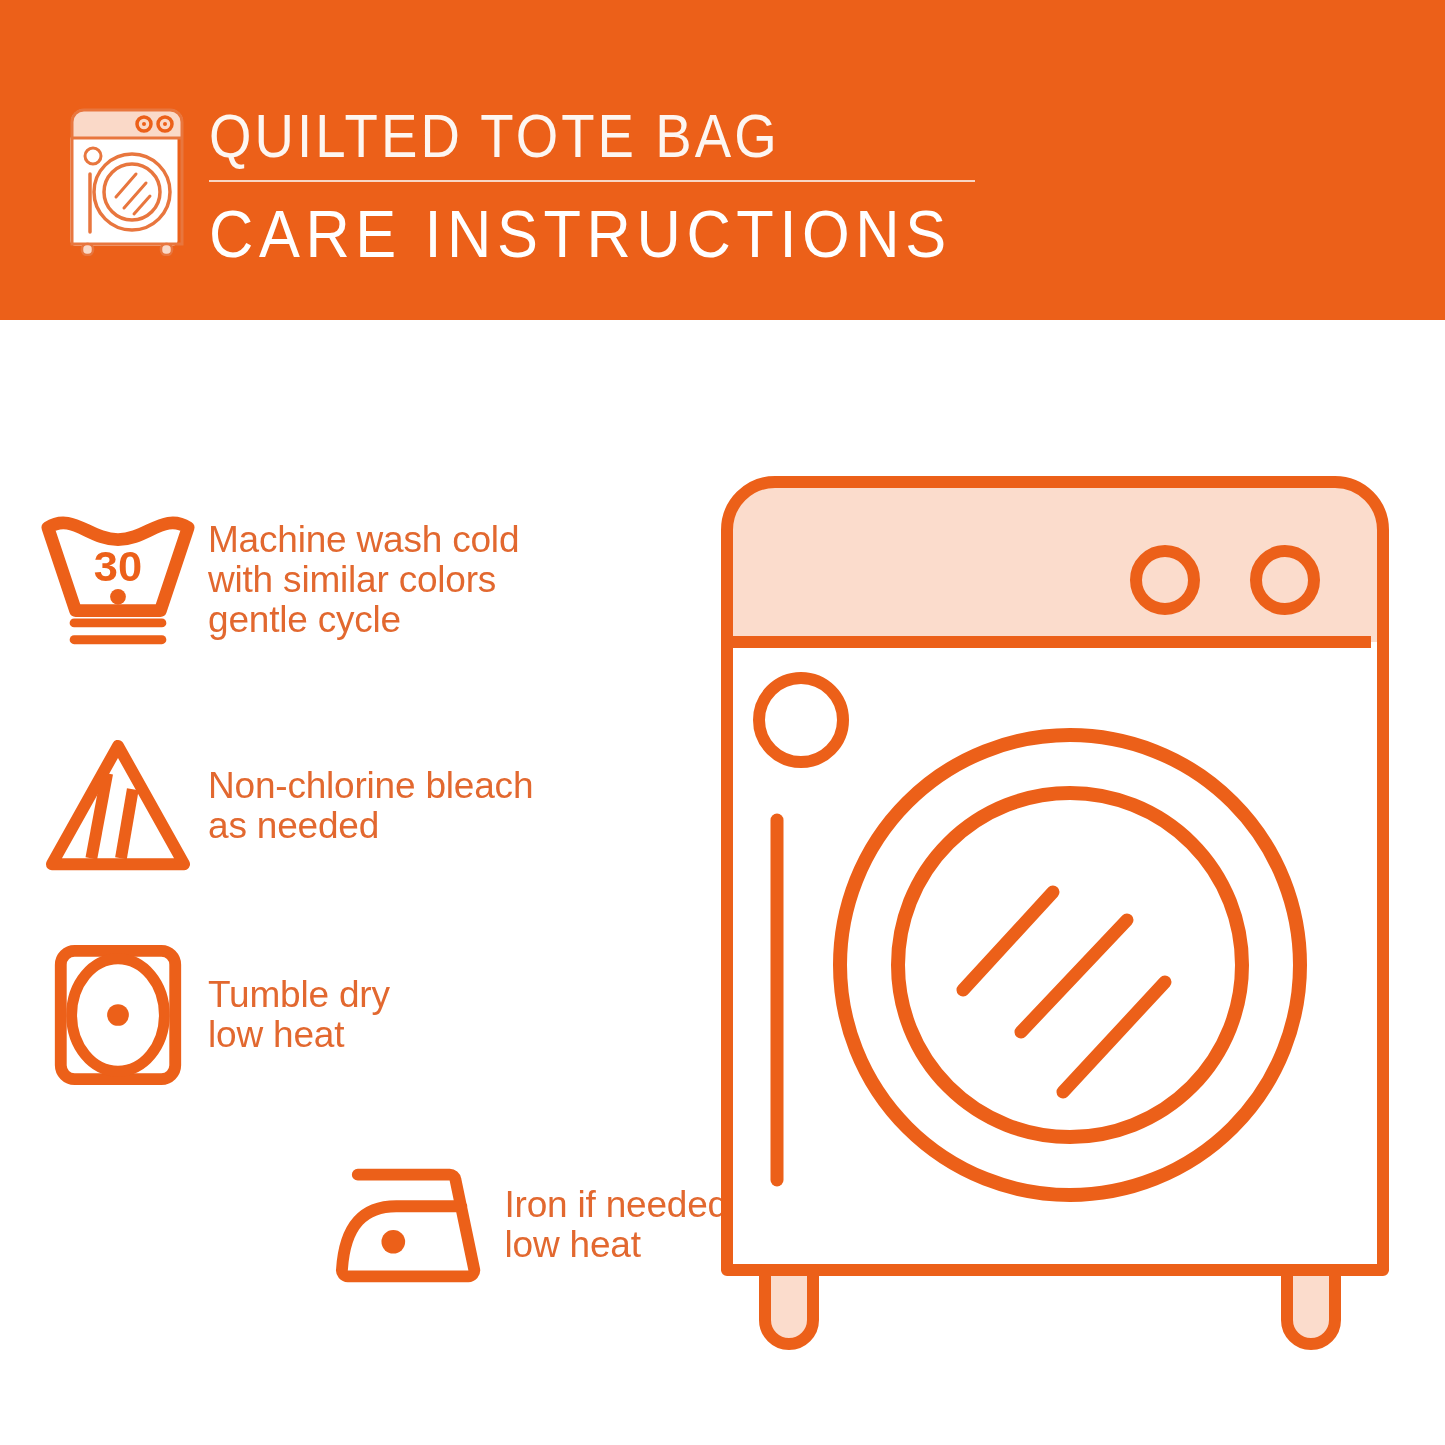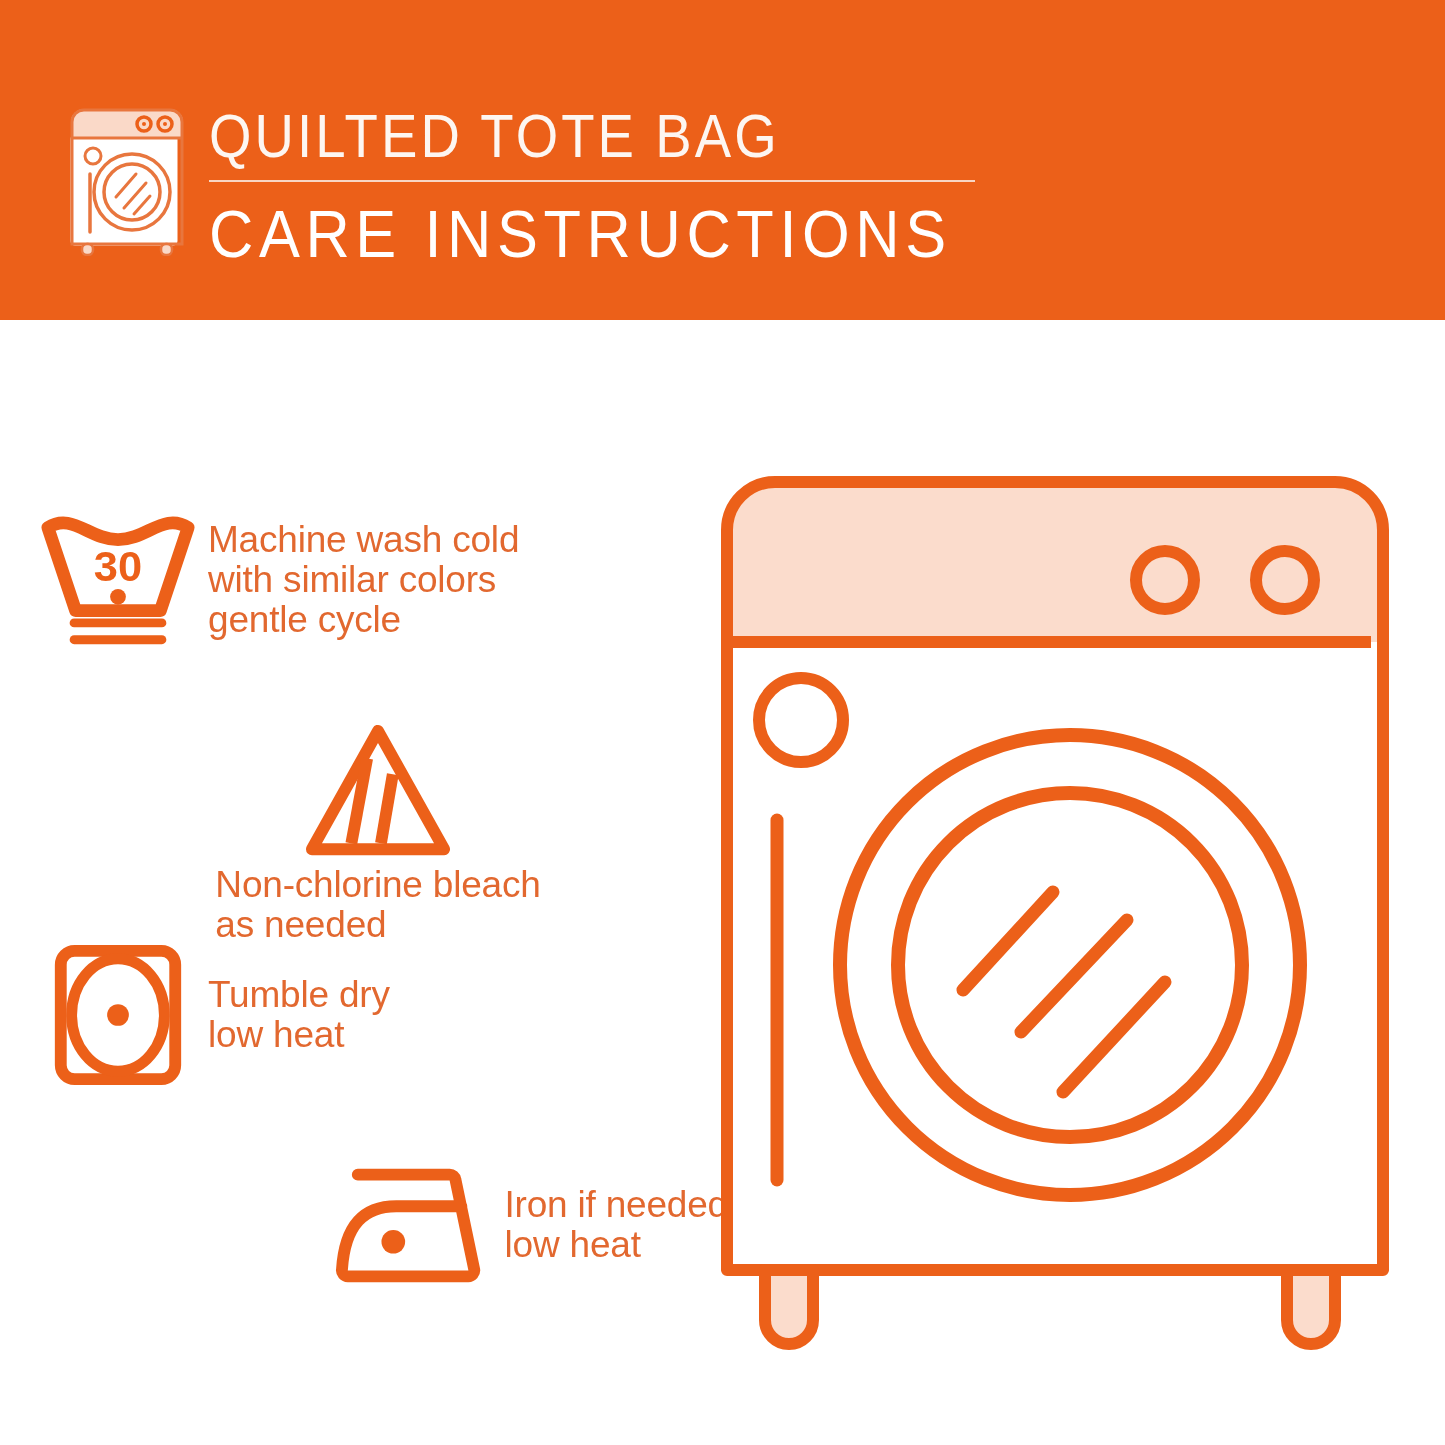--- a/index.html
+++ b/index.html
@@ -96,21 +96,21 @@
   .care-text {
     color: #E2682F;
     font-size: 37px;
     line-height: 40px;
     font-weight: 500;
     letter-spacing: -0.2px;
     white-space: pre-line;
   }
 
   #row-wash  { top: 150px; height: 170px; }
-  #row-bleach{ top: 372px; height: 160px; flex-direction: column; }
+  #row-bleach{ top: 381px; height: 160px; }
   #row-dry   { top: 590px; height: 160px; }
   #row-iron  { top: 800px; height: 160px; justify-content: flex-end; }
 
   
   #machine-illustration {
     position: absolute;
     left: 715px;
     top: 470px;
     width: 680px;
     height: 900px;

